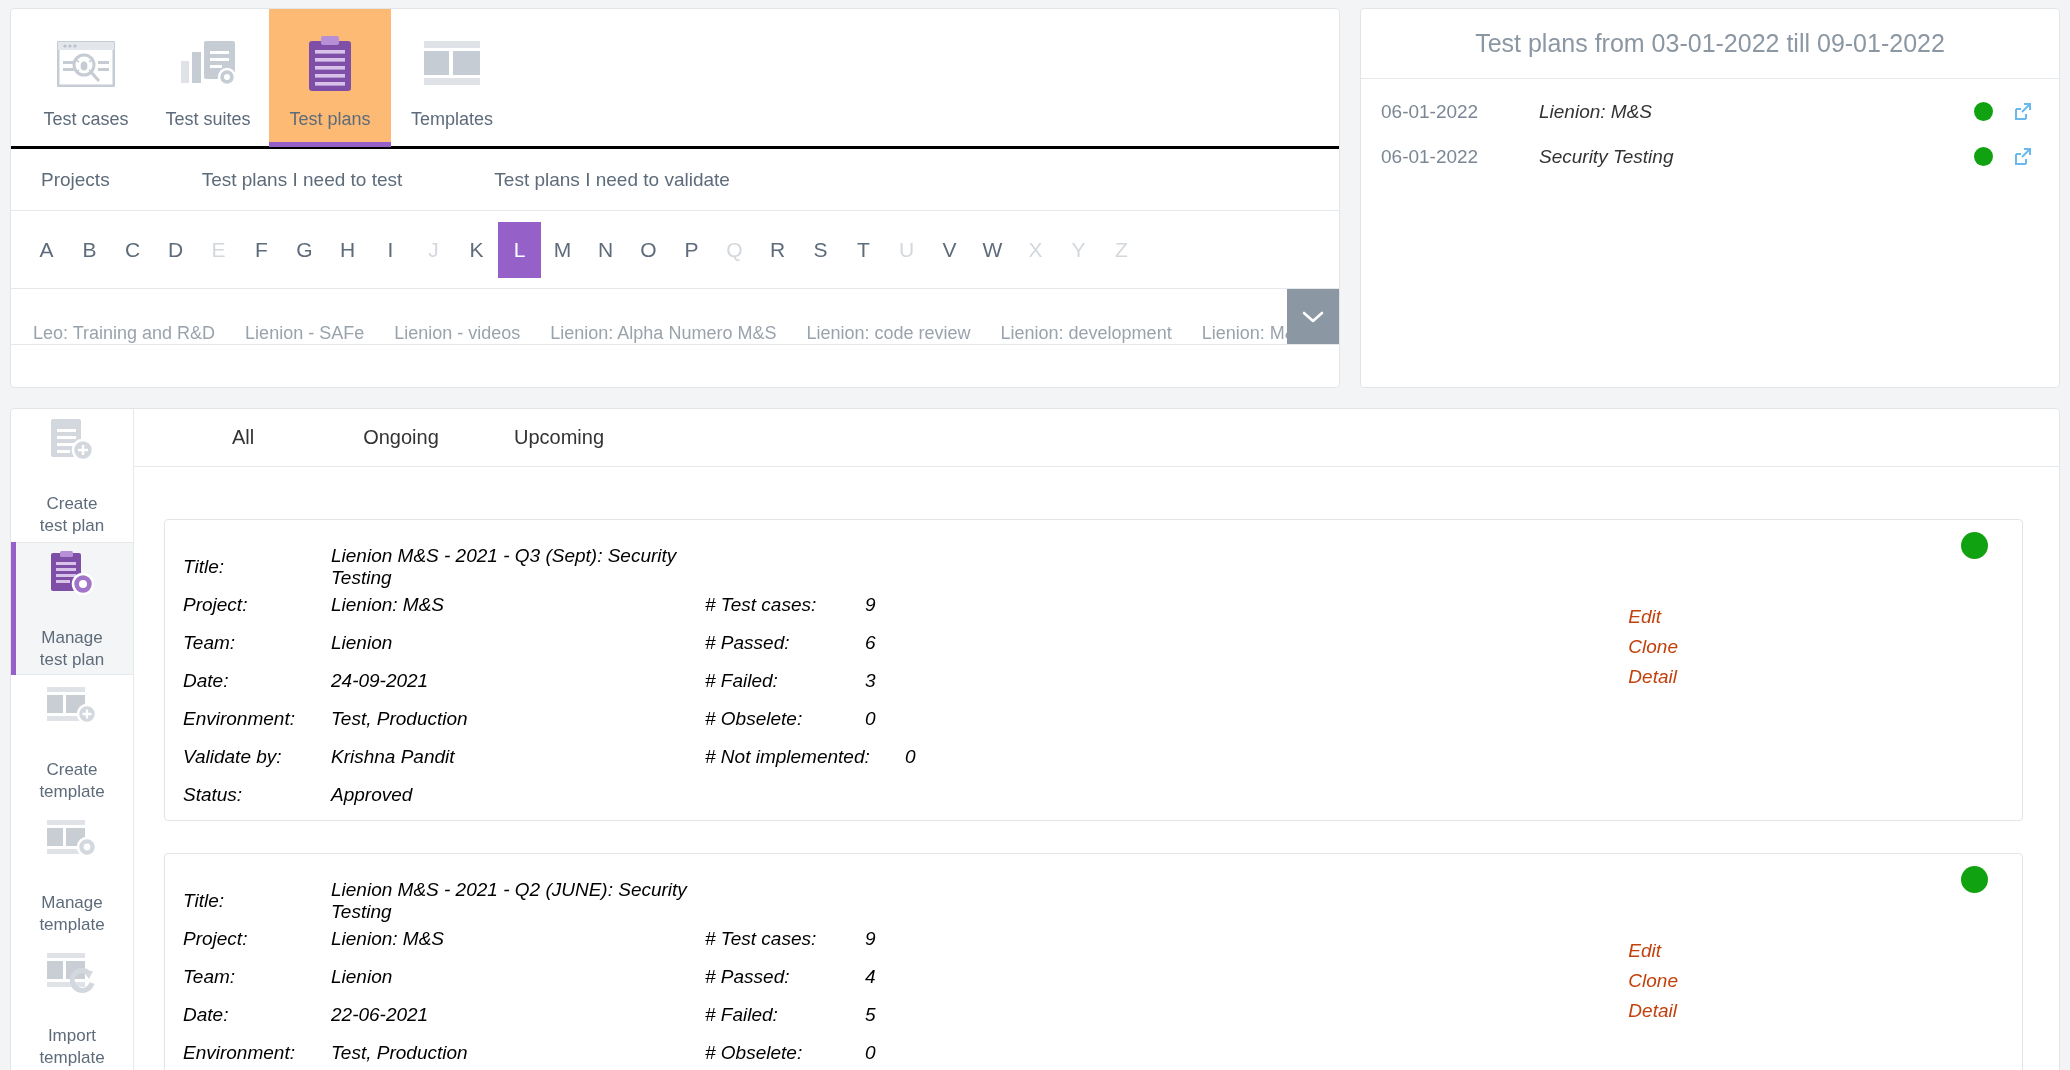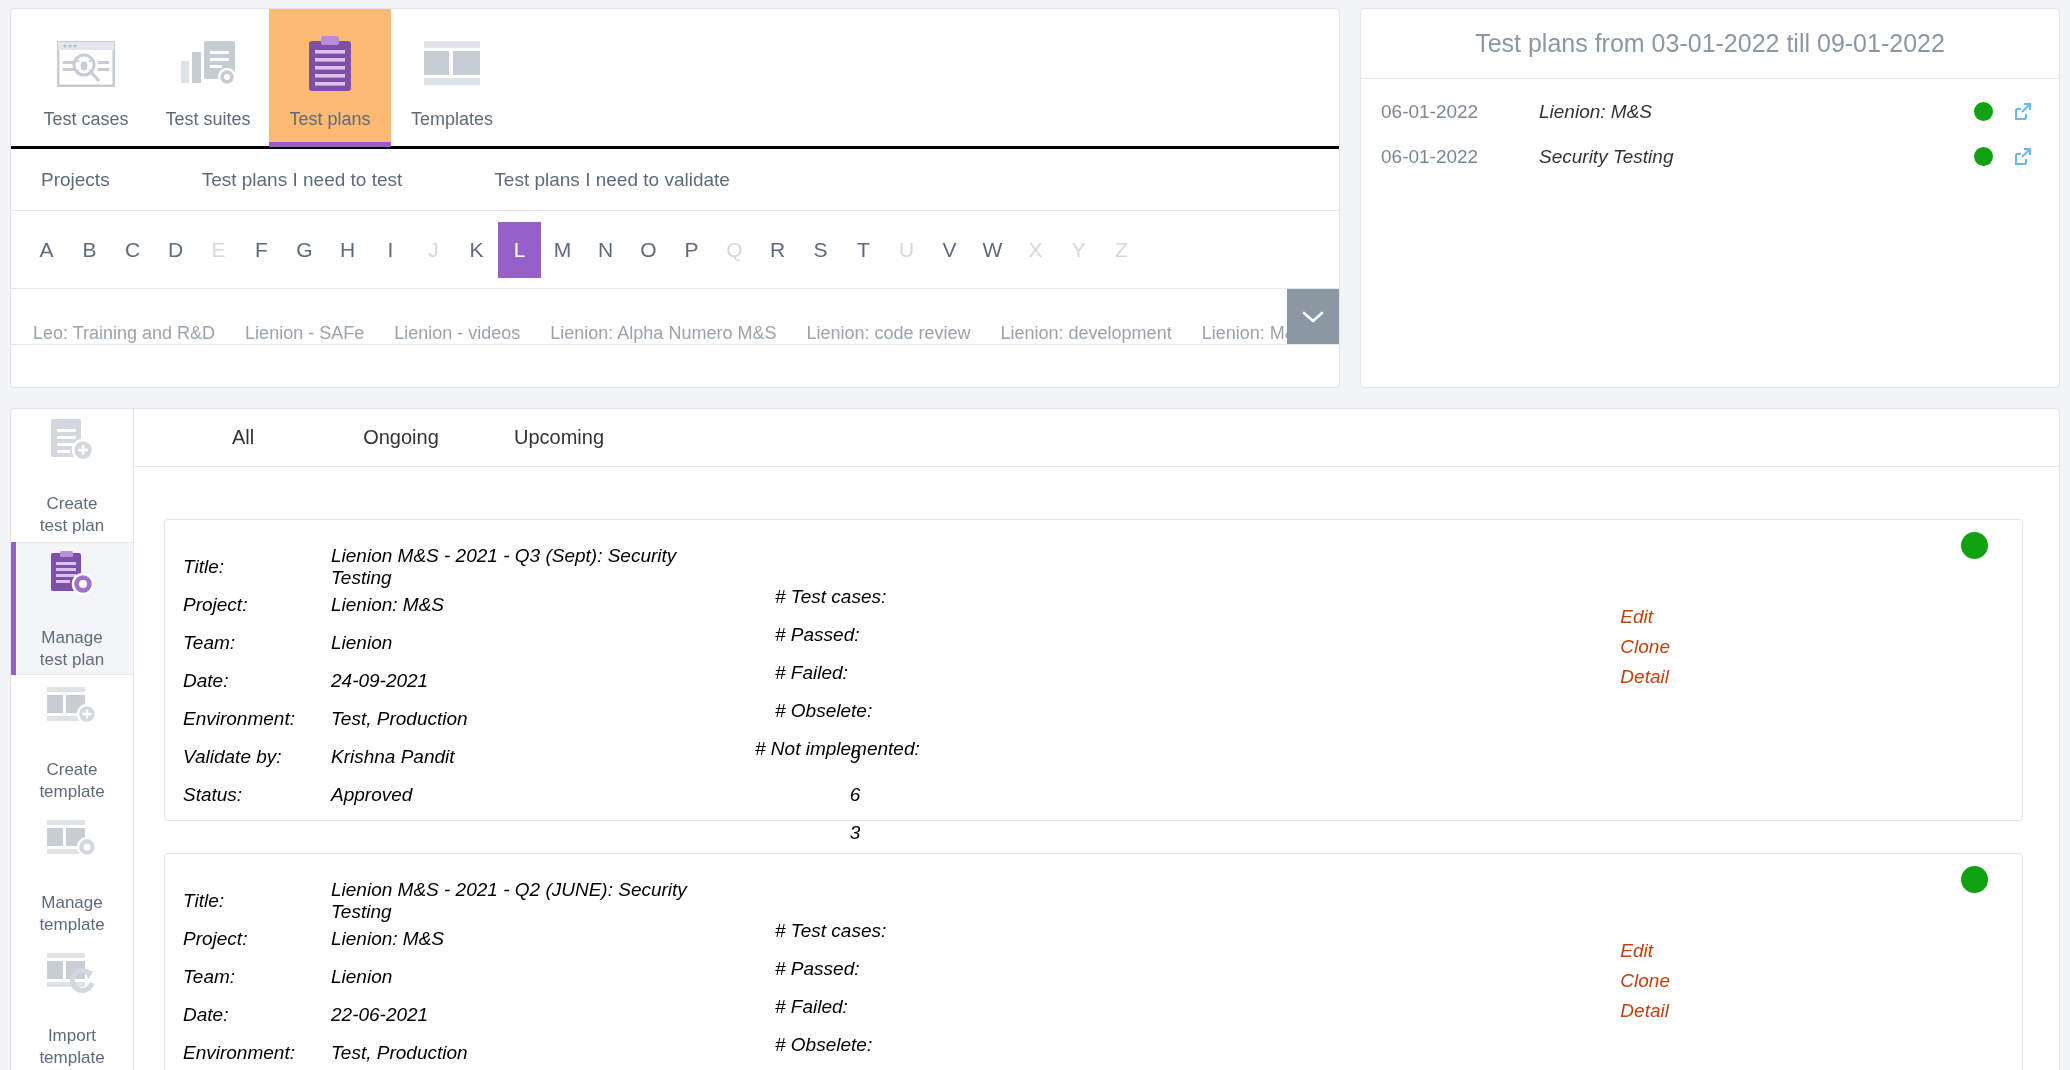--- a/index.html
+++ b/index.html
@@ -144,30 +144,30 @@
   .subtab {
     min-width: 158px; display: flex; align-items: center; justify-content: center;
     font-size: 20px; color: #333; cursor: pointer;
   }
   .subtab.active { background: #9561c8; color: #fff; }
 
   .plans { flex: 1; padding: 52px 36px 0 30px; overflow: hidden; }
   .plan {
     border: 1px solid #e2e5e8; border-radius: 4px; background: #fff;
     position: relative; margin-bottom: 32px; height: 302px;
-    padding: 28px 12px 0 0;
+    padding: 28px 4px 0 0;
   }
   .plan-grid { display: flex; }
   .plan-col-a { width: 540px; flex: 0 0 540px; padding-left: 18px; }
   .plan-col-b { width: 300px; flex: 0 0 300px; }
   .plan-col-c { flex: 1; position: relative; }
   .frow { height: 38px; display: flex; align-items: center; font-style: italic; font-size: 19px; color: #000; }
   .flabel { width: 148px; flex: 0 0 148px; }
   .fvalue { flex: 1; }
-  .srow { height: 38px; display: flex; align-items: center; font-style: italic; font-size: 19px; color: #000; flex-direction: column; }
+  .srow { height: 38px; display: flex; align-items: center; font-style: italic; font-size: 19px; color: #000; }
   .slabel { width: 160px; flex: 0 0 160px; }
   .svalue { flex: 1; }
   .plan-dot {
     position: absolute; right: 34px; top: 12px;
     width: 27px; height: 27px; border-radius: 50%; background: #11a211;
   }
   .actions {
     position: absolute; right: 340px; top: 58px;
     display: flex; flex-direction: column; gap: 8px;
   }

